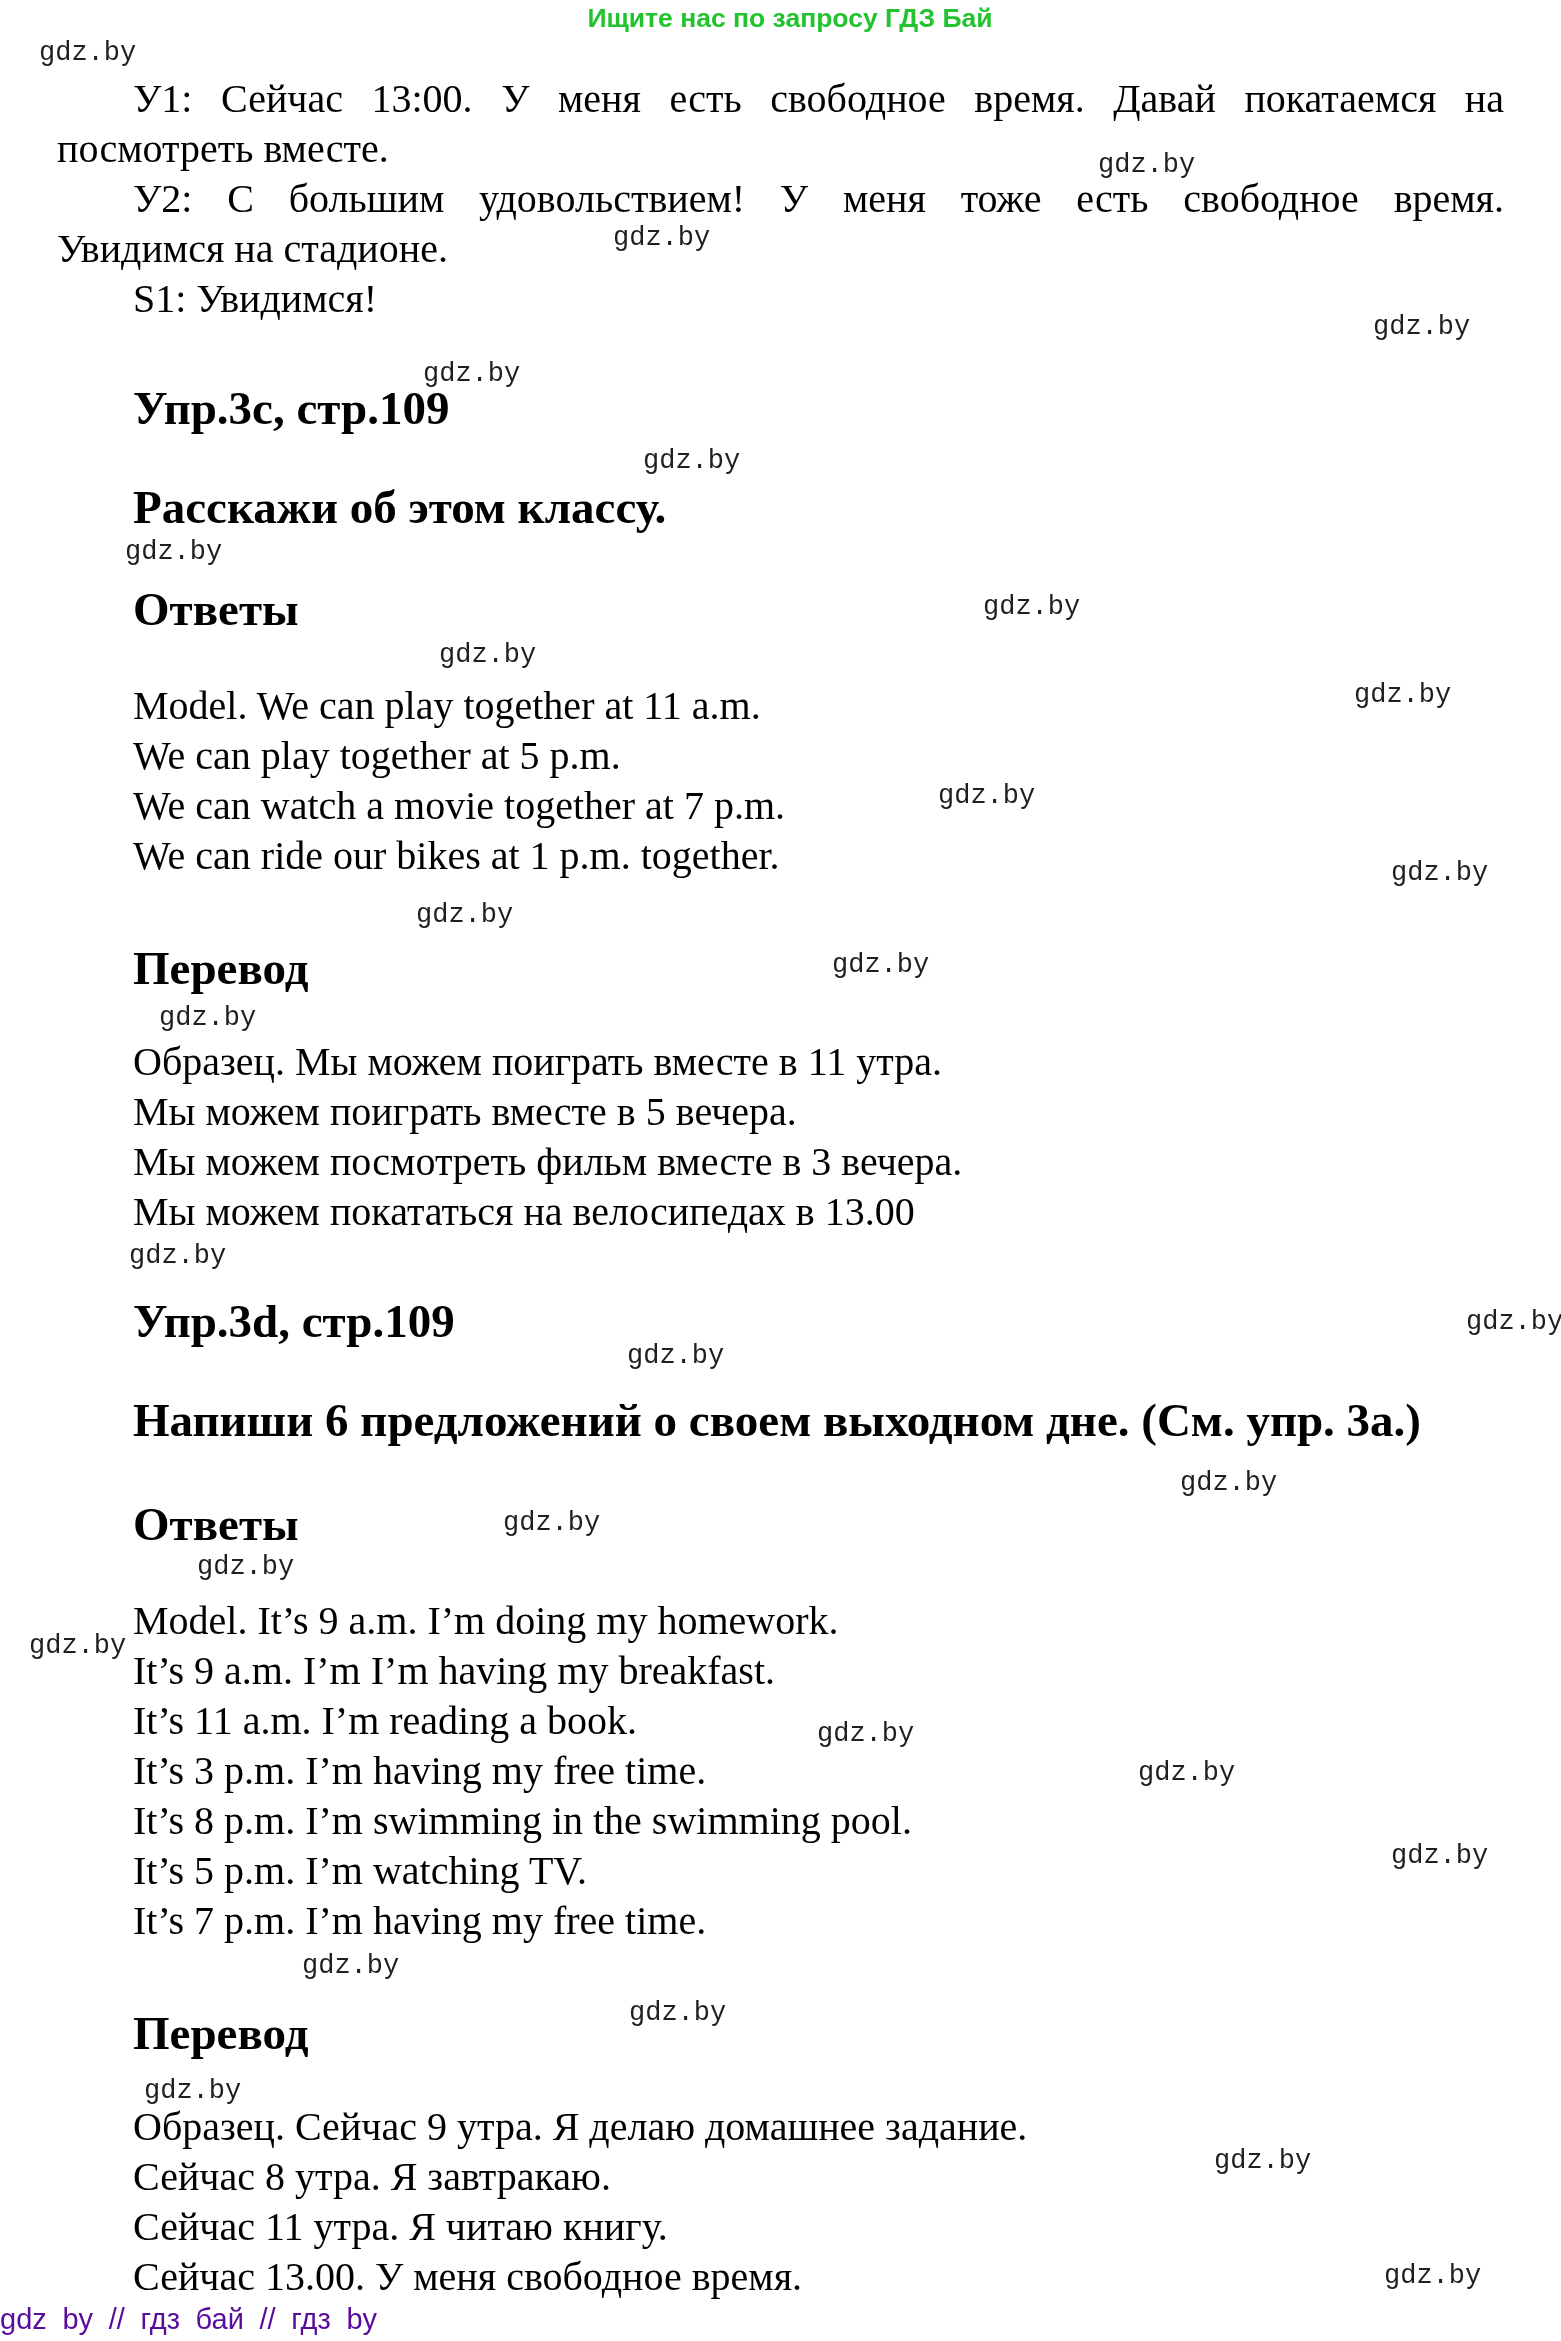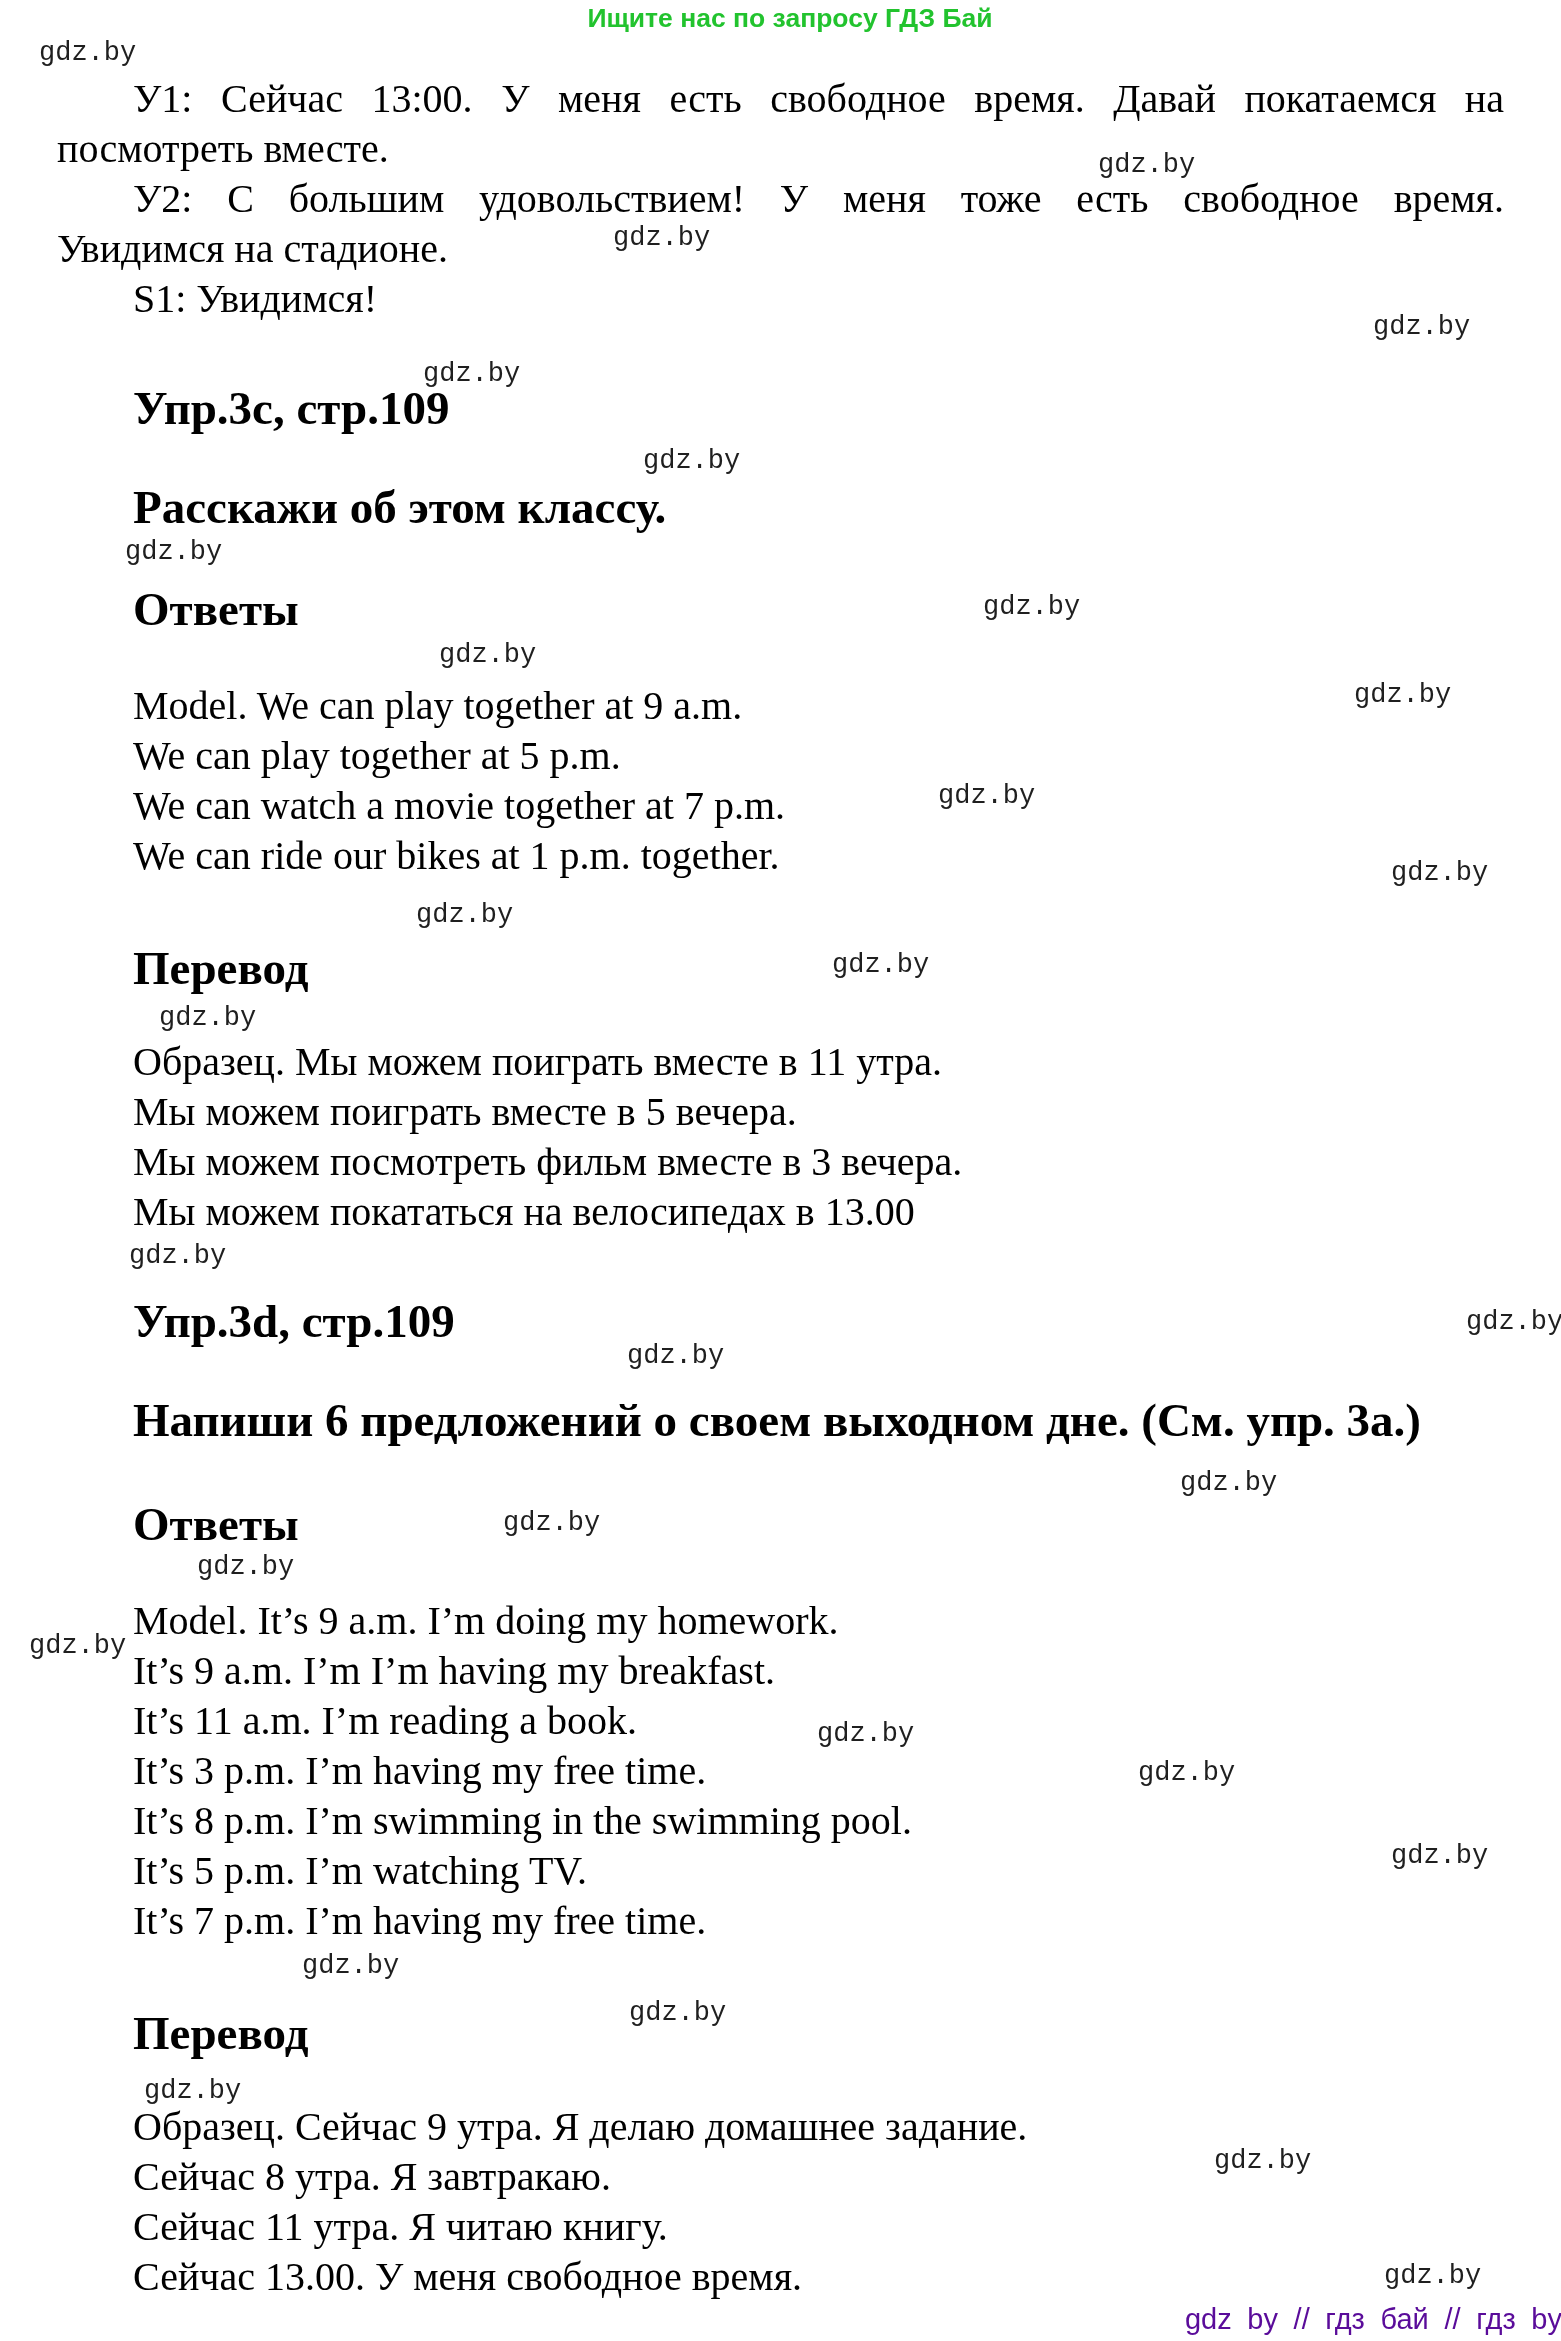--- a/index.html
+++ b/index.html
@@ -18,21 +18,21 @@
   .content { position:absolute; left:57px; top:0; width:1447px; }
   .line { font-size:40px; line-height:50px; white-space:nowrap; }
   .ind { padding-left:76px; }
   .jlast { white-space:normal; text-align:justify; text-align-last:justify; }
   .hdg { font-size:47px; line-height:60px; font-weight:700; white-space:nowrap; }
   .wm {
     position:absolute; font-family:Liberation Mono, monospace;
     font-size:27px; line-height:23px; color:#1f1f1f;
   }
   .footer {
-    position:absolute; left:0; top:2303px; width:100%; text-align:right;
+    position:absolute; left:0; top:2303px; width:100%; text-align:left;
     font-family:"Liberation Sans","DejaVu Sans",sans-serif;
     font-size:29px; color:#5a0c9a; word-spacing:7.6px;
   }
 </style>
 </head>
 <body>
 
 <div class="page">
 
   <div class="promo">Ищите нас по запросу ГДЗ Бай</div>
@@ -41,21 +41,21 @@
     <p class="line jlast ind" style="margin-top:74px">У1: Сейчас 13:00. У меня есть свободное время. Давай покатаемся на</p>
     <p class="line">посмотреть вместе.</p>
     <p class="line jlast ind">У2: С большим удовольствием! У меня тоже есть свободное время.</p>
     <p class="line">Увидимся на стадионе.</p>
     <p class="line ind">S1: Увидимся!</p>
 
     <p class="hdg ind" style="margin-top:54px">Упр.3c, стр.109</p>
     <p class="hdg ind" style="margin-top:39px">Расскажи об этом классу.</p>
     <p class="hdg ind" style="margin-top:42px">Ответы</p>
 
-    <p class="line ind" style="margin-top:42px">Model. We can play together at 9 a.m.</p>
+    <p class="line ind" style="margin-top:42px">Model. We can play together at 11 a.m.</p>
     <p class="line ind">We can play together at 5 p.m.</p>
     <p class="line ind">We can watch a movie together at 7 p.m.</p>
     <p class="line ind">We can ride our bikes at 1 p.m. together.</p>
 
     <p class="hdg ind" style="margin-top:57px">Перевод</p>
 
     <p class="line ind" style="margin-top:39px">Образец. Мы можем поиграть вместе в 11 утра.</p>
     <p class="line ind">Мы можем поиграть вместе в 5 вечера.</p>
     <p class="line ind">Мы можем посмотреть фильм вместе в 3 вечера.</p>
     <p class="line ind">Мы можем покататься на велосипедах в 13.00</p>

